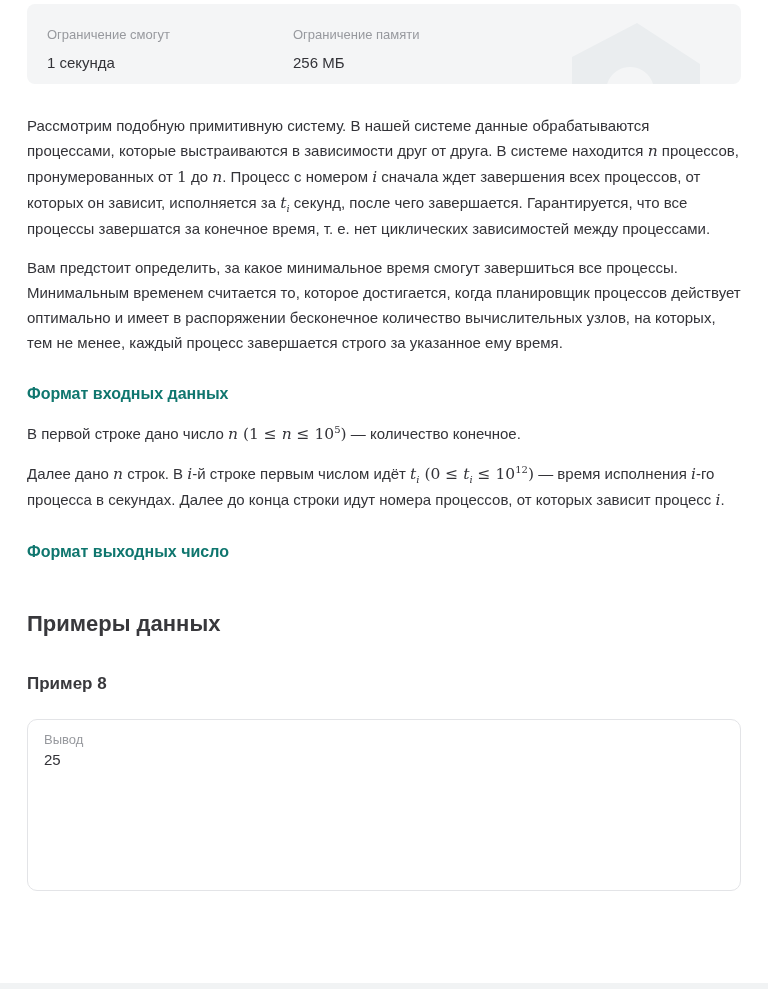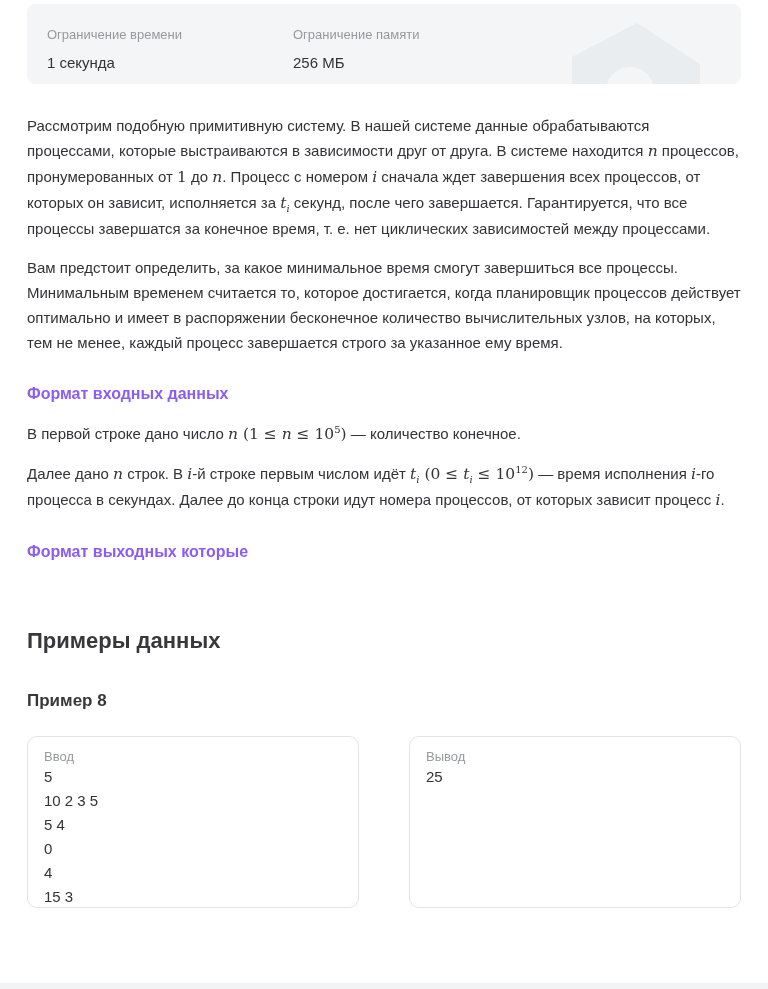--- a/index.html
+++ b/index.html
@@ -18,28 +18,28 @@
     padding:23px 20px 0 20px; display:flex; overflow:hidden;
   }
   .limit { width:246px; position:relative; z-index:1; }
   .limit-label { font-size:13px; line-height:15px; color:#97999e; margin-bottom:8px; }
   .limit-value { font-size:15px; line-height:17px; color:#333338;margin-top:12px; }
   .watermark { position:absolute; right:0; top:0; width:240px; height:80px; }
 
   
   .statement { margin-top:29px; font-size:15px; line-height:25px; color:#333338; }
   .statement p { margin:0 0 14px 0; }
-  .statement .sec-h { font-size:16px; font-weight:700; color:#8b5cf6; margin:26px 0 15px 0; }
+  .statement .sec-h { font-size:16px; font-weight:700; color:#0f766e; margin:26px 0 15px 0; }
   .mt { font-family:"DejaVu Serif",serif; font-size:15.5px; }
   .mv { font-family:"DejaVu Serif",serif; font-style:italic; font-size:15.5px; }
   sup.mt { font-size:10px; vertical-align:super; line-height:0; }
   sub.mv, sub.mt { font-size:10px; vertical-align:sub; line-height:0; }
 
   
-  .samples-title { font-size:22px; line-height:26px; font-weight:700; color:#38383c; margin-top:64px; }
+  .samples-title { font-size:22px; line-height:26px; font-weight:700; color:#38383c; margin-top:47px; }
   .example-title { font-size:17px; line-height:20px; font-weight:700; color:#38383c; margin-top:37px; }
   .sample-row { display:flex; gap:50px; margin-top:25px; }
   .sample-box {
     flex:1 1 0; height:172px; background:#ffffff;
     border:1px solid #e3e4e7; border-radius:10px;
     padding:12px 16px 0 16px; overflow:hidden;
   }
   .sample-label { font-size:13px; line-height:16px; color:#97999e; }
   .sample-line { font-size:15px; line-height:24px; color:#333338; white-space:pre; }
 
@@ -49,53 +49,42 @@
 <body>
 
 <div class="page">
 
   <div class="limits-card">
     <svg class="watermark" viewBox="0 0 240 80" xmlns="http://www.w3.org/2000/svg" aria-hidden="true">
       <path fill="#eaedef" fill-rule="evenodd" d="M136 19 L71 53 L71 132 L199 132 L199 60 Z
                M129 63 a24 24 0 1 0 0.1 0 Z"></path>
     </svg>
     <div class="limit">
-      <div class="limit-label">Ограничение времени</div>
+      <div class="limit-label">Ограничение смогут</div>
       <div class="limit-value">1 секунда</div>
     </div>
     <div class="limit">
       <div class="limit-label">Ограничение памяти</div>
       <div class="limit-value">256 МБ</div>
     </div>
   </div>
 
   <div class="statement" id="statement">
       <p><span class="">Рассмотрим подобную примитивную систему. В нашей системе данные обрабатываются процессами, которые выстраиваются в зависимости друг от друга. В системе находится </span><span class="mv">n</span><span class=""> процессов, пронумерованных от </span><span class="mt">1</span><span class=""> до </span><span class="mv">n</span><span class="">. Процесс с номером </span><span class="mv">i</span><span class=""> сначала ждет завершения всех процессов, от которых он зависит, исполняется за </span><span class="mv">t</span><sub class="mv">i</sub><span class=""> секунд, после чего завершается. Гарантируется, что все процессы завершатся за конечное время, т. е. нет циклических зависимостей между процессами.</span></p>
       <p><span class="">Вам предстоит определить, за какое минимальное время смогут завершиться все процессы. Минимальным временем считается то, которое достигается, когда планировщик процессов действует оптимально и имеет в распоряжении бесконечное количество вычислительных узлов, на которых, тем не менее, каждый процесс завершается строго за указанное ему время.</span></p>
       <div class="sec-h">Формат входных данных</div>
       <p><span class="">В первой строке дано число </span><span class="mv">n</span><span class="mt"> (1 ≤ </span><span class="mv">n</span><span class="mt"> ≤ 10</span><sup class="mt">5</sup><span class="mt">)</span><span class=""> — количество конечное.</span></p>
       <p><span class="">Далее дано </span><span class="mv">n</span><span class=""> строк. В </span><span class="mv">i</span><span class="">-й строке первым числом идёт </span><span class="mv">t</span><sub class="mv">i</sub><span class="mt"> (0 ≤ </span><span class="mv">t</span><sub class="mv">i</sub><span class="mt"> ≤ 10</span><sup class="mt">12</sup><span class="mt">)</span><span class=""> — время исполнения </span><span class="mv">i</span><span class="">-го процесса в секундах. Далее до конца строки идут номера процессов, от которых зависит процесс </span><span class="mv">i</span><span class="">.</span></p>
-      <div class="sec-h">Формат выходных которые</div>
+      <div class="sec-h">Формат выходных число</div>
     </div>
 
   <div class="samples-title">Примеры данных</div>
   <div class="example-title">Пример 8</div>
 
   <div class="sample-row">
-    <div class="sample-box">
-      <div class="sample-label">Ввод</div>
-      <div>
-          <div class="sample-line">5</div>
-          <div class="sample-line">10 2 3 5</div>
-          <div class="sample-line">5 4</div>
-          <div class="sample-line">0</div>
-          <div class="sample-line">4</div>
-          <div class="sample-line">15 3</div>
-        </div>
-    </div>
     <div class="sample-box">
       <div class="sample-label">Вывод</div>
       <div>
           <div class="sample-line">25</div>
         </div>
     </div>
   </div>
 
 </div>
 

